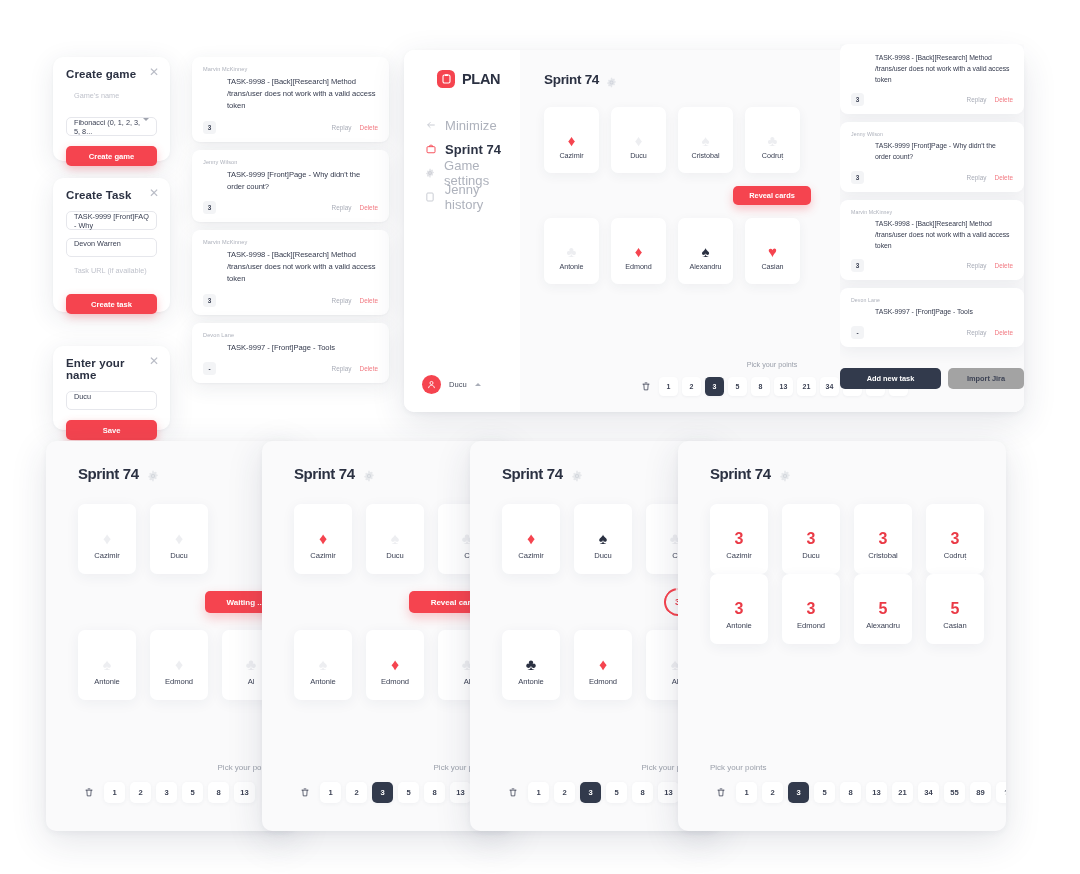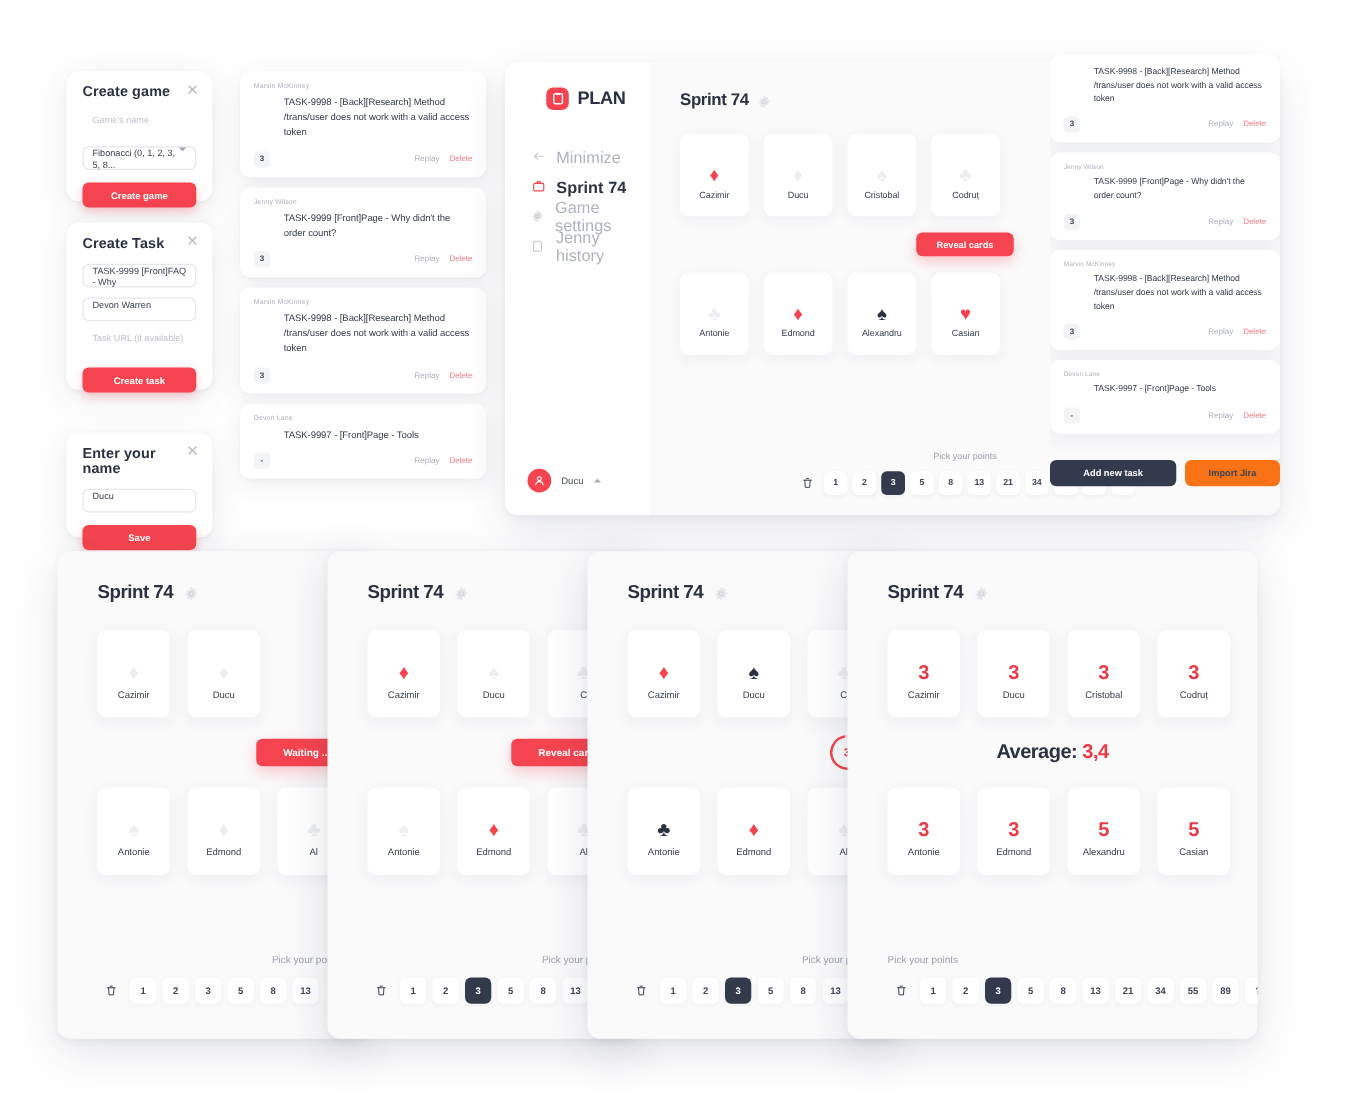--- a/index.html
+++ b/index.html
@@ -126,21 +126,21 @@
   
   #tasklist-right { position: absolute; left: 840px; top: 44px; width: 184px; height: 322px;
                     display: flex; flex-direction: column; gap: 8px; overflow: hidden; }
   #tasklist-right .task-card { box-shadow: 0 4px 16px rgba(40,50,80,.07); }
   #tasklist-right .task-text { font-size: 6.9px; line-height: 10.8px; }
   #tasklist-right .task-author { font-size: 5.2px; }
   .right-actions { position: absolute; left: 840px; top: 368px; width: 184px; display: flex; gap: 7px; }
   .btn-dark { flex: 1 1 0; height: 21px; background: #323a4c; color: #fff; border-radius: 5px;
               display: flex; align-items: center; justify-content: center;
               font-size: 7.4px; font-weight: 600; cursor: pointer; }
-  .btn-light { width: 76px; height: 21px; background: #f97316; color: #3d4355; border-radius: 5px;
+  .btn-light { width: 76px; height: 21px; background: #a3a3a3; color: #3d4355; border-radius: 5px;
                display: flex; align-items: center; justify-content: center;
                font-size: 7.4px; font-weight: 600; cursor: pointer; }
 
   
   .bboard { position: absolute; background: #fafafb; border-radius: 10px; overflow: hidden;
             box-shadow: 0 10px 36px rgba(40,50,80,.13), 0 2px 6px rgba(40,50,80,.05); }
   #bb1 { left: 46px;  top: 441px; width: 250px; height: 390px; z-index: 1; }
   #bb2 { left: 262px; top: 441px; width: 250px; height: 390px; z-index: 2; }
   #bb3 { left: 470px; top: 441px; width: 250px; height: 390px; z-index: 3; }
   #bb4 { left: 678px; top: 441px; width: 328px; height: 390px; z-index: 4; }
@@ -664,23 +664,20 @@
           </div>
           <div class="bcard">
             <span class="pval">3</span>
             <span class="pname">Cristobal</span>
           </div>
           <div class="bcard">
             <span class="pval">3</span>
             <span class="pname">Codruț</span>
           </div>
         </div>
-        <div class="mid-area" style="justify-content:center;padding-right:32px">
-          <div class="avg"><span>Average:</span> <b>3,4</b></div>
-        </div>
         <div class="bcards">
           <div class="bcard">
             <span class="pval">3</span>
             <span class="pname">Antonie</span>
           </div>
           <div class="bcard">
             <span class="pval">3</span>
             <span class="pname">Edmond</span>
           </div>
           <div class="bcard">

